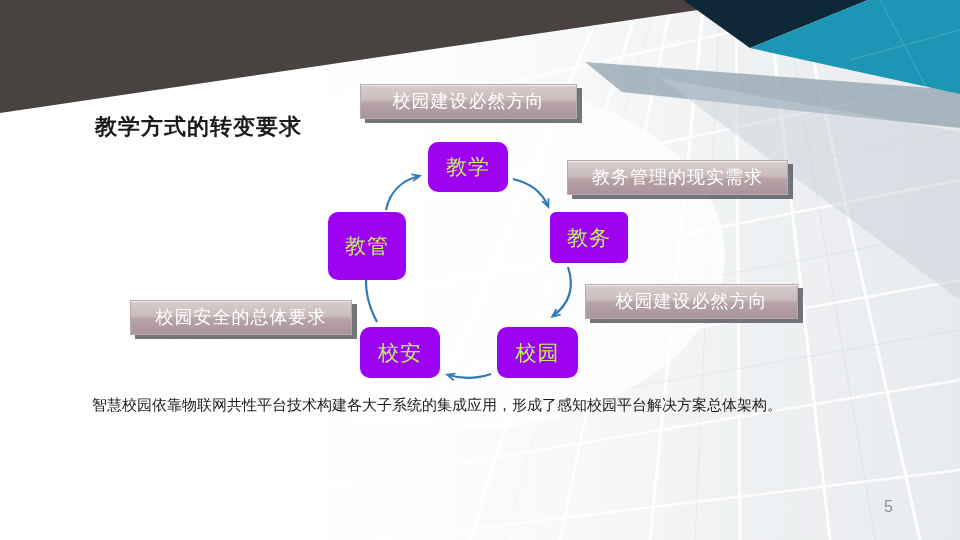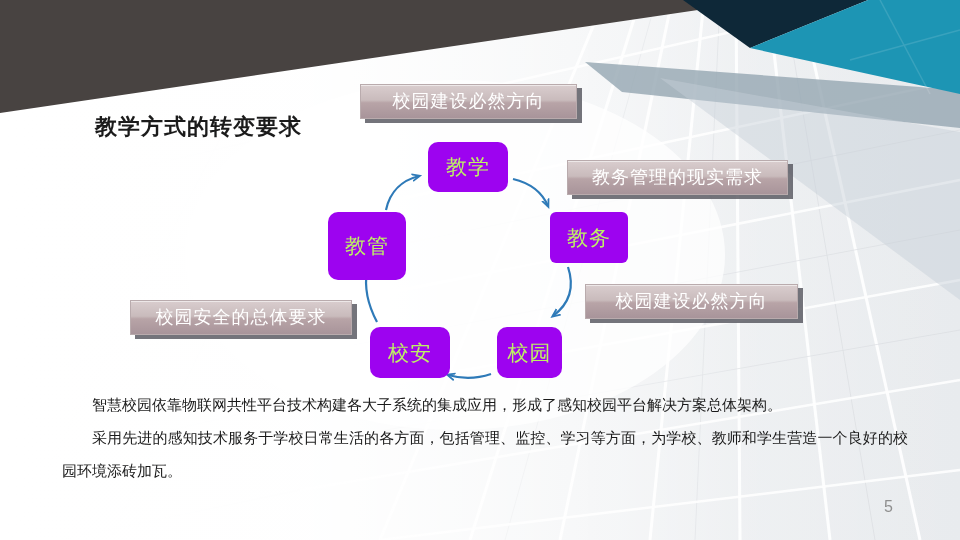--- a/index.html
+++ b/index.html
@@ -24,22 +24,22 @@
   .req-right{left:567px;top:160px;width:219px;}
   .req-bl{left:130px;top:300px;width:220px;}
   .req-br{left:585px;top:284px;width:211px;}
   .node{
     position:absolute;display:flex;align-items:center;justify-content:center;
     background:#9d03f0;border-radius:10px;color:#bef264;font-size:21px;letter-spacing:1px;
   }
   .node-jiaoxue{left:428px;top:142px;width:80px;height:50px;}
   .node-jiaoguan{left:328px;top:212px;width:78px;height:68px;}
   .node-jiaowu{left:550px;top:212px;width:78px;height:51px;border-radius:6px;}
-  .node-xiaoan{left:360px;top:327px;width:80px;height:51px;margin-left:10px;}
-  .node-xiaoyuan{left:497px;top:327px;width:65px;height:51px;}
+  .node-xiaoan{left:360px;top:327px;width:80px;height:51px;}
+  .node-xiaoyuan{left:497px;top:327px;width:81px;height:51px;}
   .arrows-svg{position:absolute;left:0;top:0;width:960px;height:540px;pointer-events:none;}
   .body-text{
     position:absolute;left:62px;top:388px;width:846px;color:#1a1a1a;
     font-size:15px;line-height:33px;text-align:justify;
   }
   .body-text p{margin:0;text-indent:2em;}
   .page-number{
     position:absolute;left:884px;top:498px;font-size:16px;color:#8f8f8f;
   }
 </style>
@@ -144,18 +144,17 @@
   </svg>
 
   <div class="node node-jiaoxue">教学</div>
   <div class="node node-jiaowu">教务</div>
   <div class="node node-xiaoyuan">校园</div>
   <div class="node node-xiaoan">校安</div>
   <div class="node node-jiaoguan">教管</div>
 
   <div class="body-text">
     <p>智慧校园依靠物联网共性平台技术构建各大子系统的集成应用，形成了感知校园平台解决方案总体架构。</p>
-    <p>采用先进的感知技术服务于学校日常生活的各方面，包括管理、监控、学习等方面，为学校、教师和学生营造一个良好的校园环境添砖加瓦。</p>
   </div>
 
   <div class="page-number">5</div>
 
 </div>
 
 </body></html>

